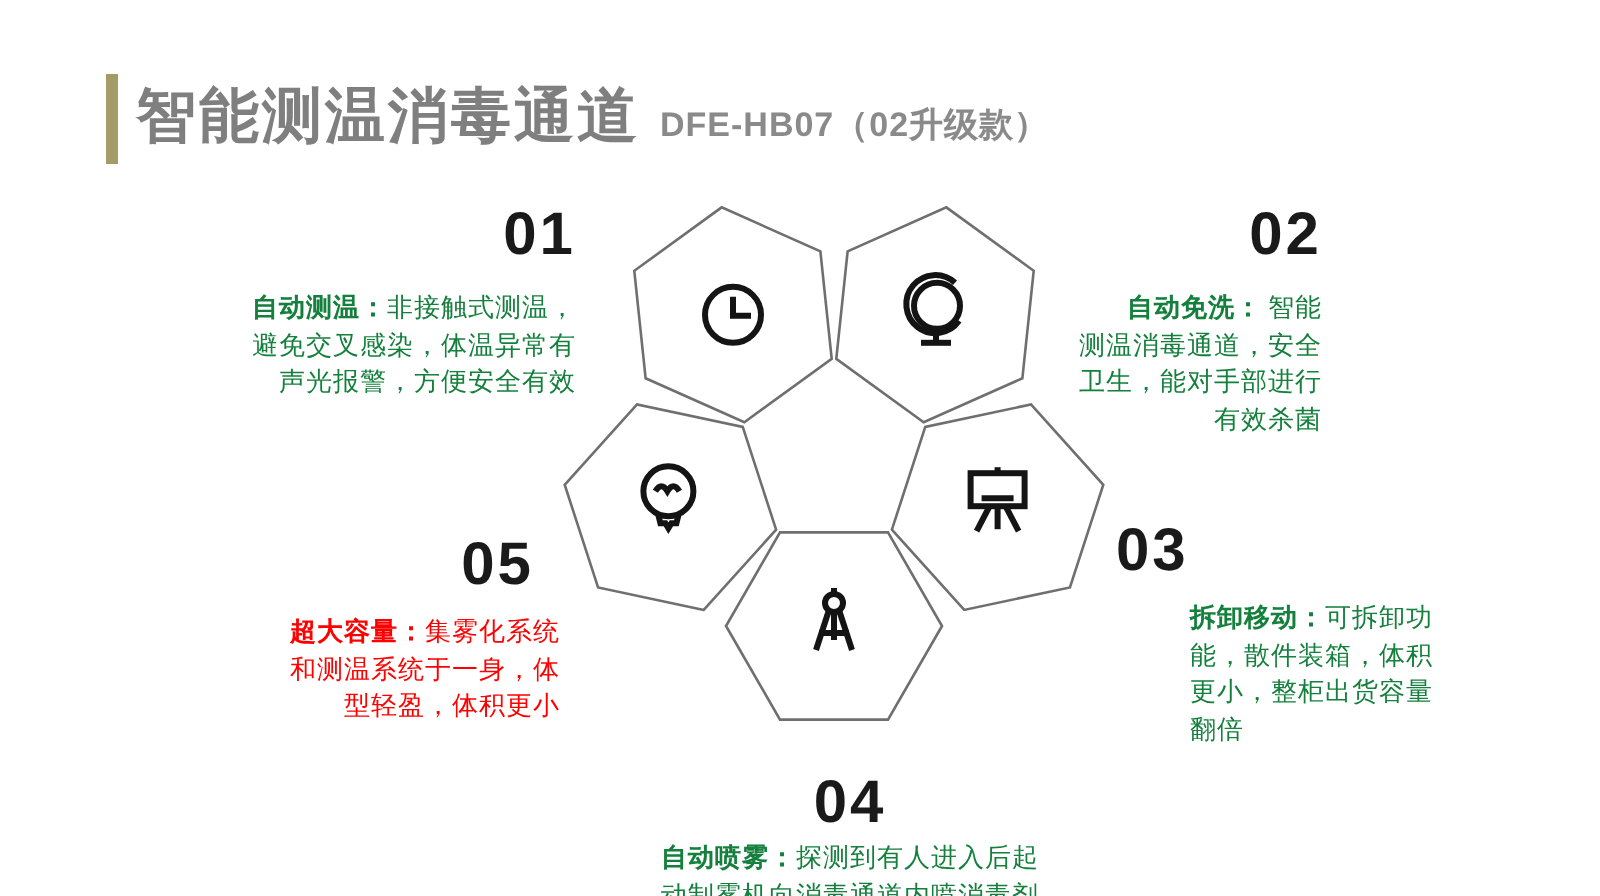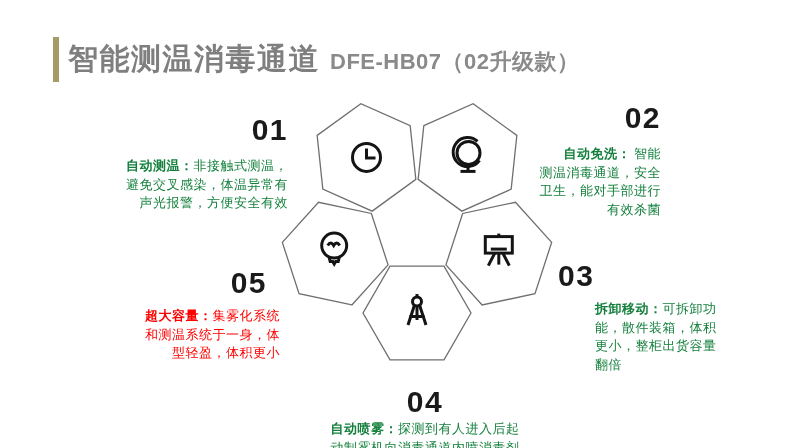--- a/index.html
+++ b/index.html
@@ -4,28 +4,28 @@
 <style>
   html,body{margin:0;padding:0;background:#fff;}
   .slide{
     position:relative;width:800px;height:448px;background:#ffffff;
     font-family:"Liberation Sans","DejaVu Sans",sans-serif;overflow:hidden;
   }
   
   .accent-bar{position:absolute;left:53px;top:37px;width:6px;height:45px;background:#a49b66;}
   .titlebar{position:absolute;left:68px;top:36px;display:flex;align-items:baseline;gap:10px;white-space:nowrap;}
   .title{font-size:30px;font-weight:bold;color:#7f7f7f;letter-spacing:1.5px;line-height:45px;}
-  .subtitle{font-size:22px;font-weight:bold;color:#8a8a8a;letter-spacing:0.5px;}
+  .subtitle{font-size:17px;font-weight:bold;color:#8a8a8a;letter-spacing:0.5px;}
   
   .feature{position:absolute;}
   .num{font-size:30px;font-weight:bold;color:#1a1a1a;letter-spacing:1.5px;line-height:30px;}
   .feature-text{font-size:13px;line-height:18.5px;color:#15803d;letter-spacing:0.5px;}
   .feature-text .label{font-weight:bold;}
   .f01{left:125px;top:103px;width:163px;text-align:right;}
-  .f01 .num{margin-bottom:12px;margin-top:12px;}
+  .f01 .num{margin-bottom:12px;}
   .f02{left:537px;top:103px;width:124px;text-align:right;}
   .f02 .num{margin-bottom:12px;}
   .f02 .label{padding-right:3px;margin-left:24px;}
   .f03{left:558px;top:261px;width:160px;text-align:left;}
   .f03 .num{margin-bottom:9px;}
   .f03 .feature-text{margin-left:37px;width:124px;}
   .f04{left:327px;top:387px;width:196px;text-align:center;}
   .f04 .num{margin-bottom:3px;}
   .f05{left:141px;top:268px;width:139px;text-align:right;}
   .f05 .num{margin-bottom:9px;padding-right:13px;}

